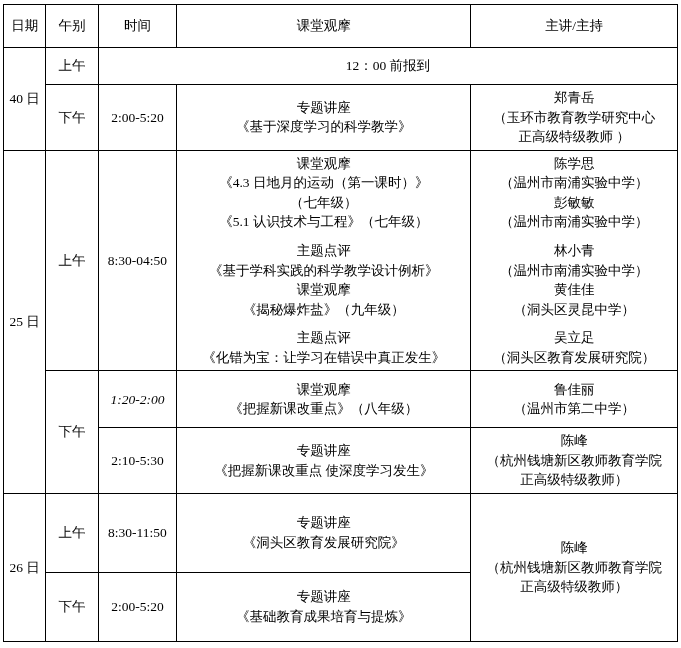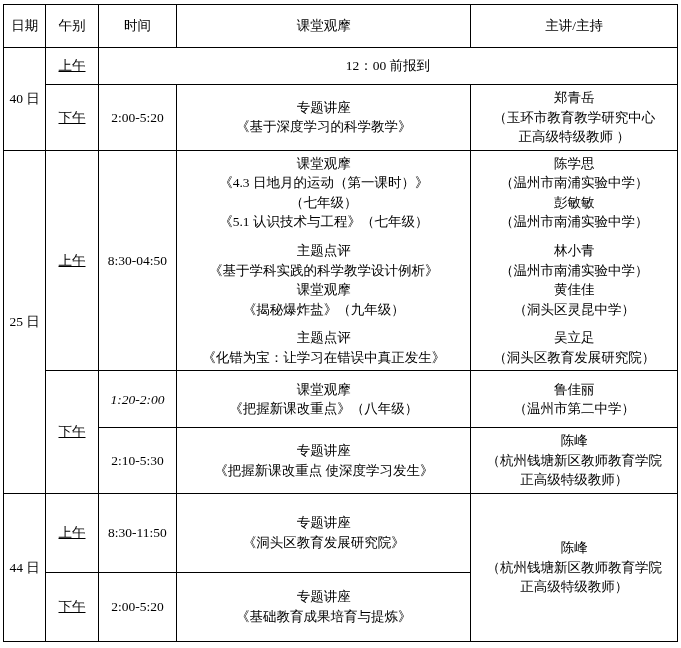--- a/index.html
+++ b/index.html
@@ -44,21 +44,20 @@
   .col-ampm   { width: 52px; }
   .col-time   { width: 78px; }
   .col-cont   { width: 292px; }
   .col-host   { width: 205px; }
 
   .cell-date {
     font-size: 14px;
   }
   .cell-ampm {
     font-size: 14px;
-    text-decoration: underline;
   }
   .cell-time {
     font-size: 13.5px;
   }
   .cell-content {
     font-size: 13.5px;
     line-height: 1.5;
     padding: 5px 4px;
   }
   .cell-host {
@@ -165,21 +164,21 @@
           <span class="line">《把握新课改重点 使深度学习发生》</span>
         </td>
         <td class="cell-host">
           <span class="line">陈峰</span>
           <span class="line">（杭州钱塘新区教师教育学院</span>
           <span class="line">正高级特级教师）</span>
         </td>
       </tr>
 
       <tr>
-        <td rowspan="2" class="cell-date">44 日</td>
+        <td rowspan="2" class="cell-date">26 日</td>
         <td class="cell-ampm" style="height:72px;">上午</td>
         <td class="cell-time">8:30-11:50</td>
         <td class="cell-content">
           <span class="line">专题讲座</span>
           <span class="line">《洞头区教育发展研究院》</span>
         </td>
         <td rowspan="2" class="cell-host">
           <span class="line">陈峰</span>
           <span class="line">（杭州钱塘新区教师教育学院</span>
           <span class="line">正高级特级教师）</span>

